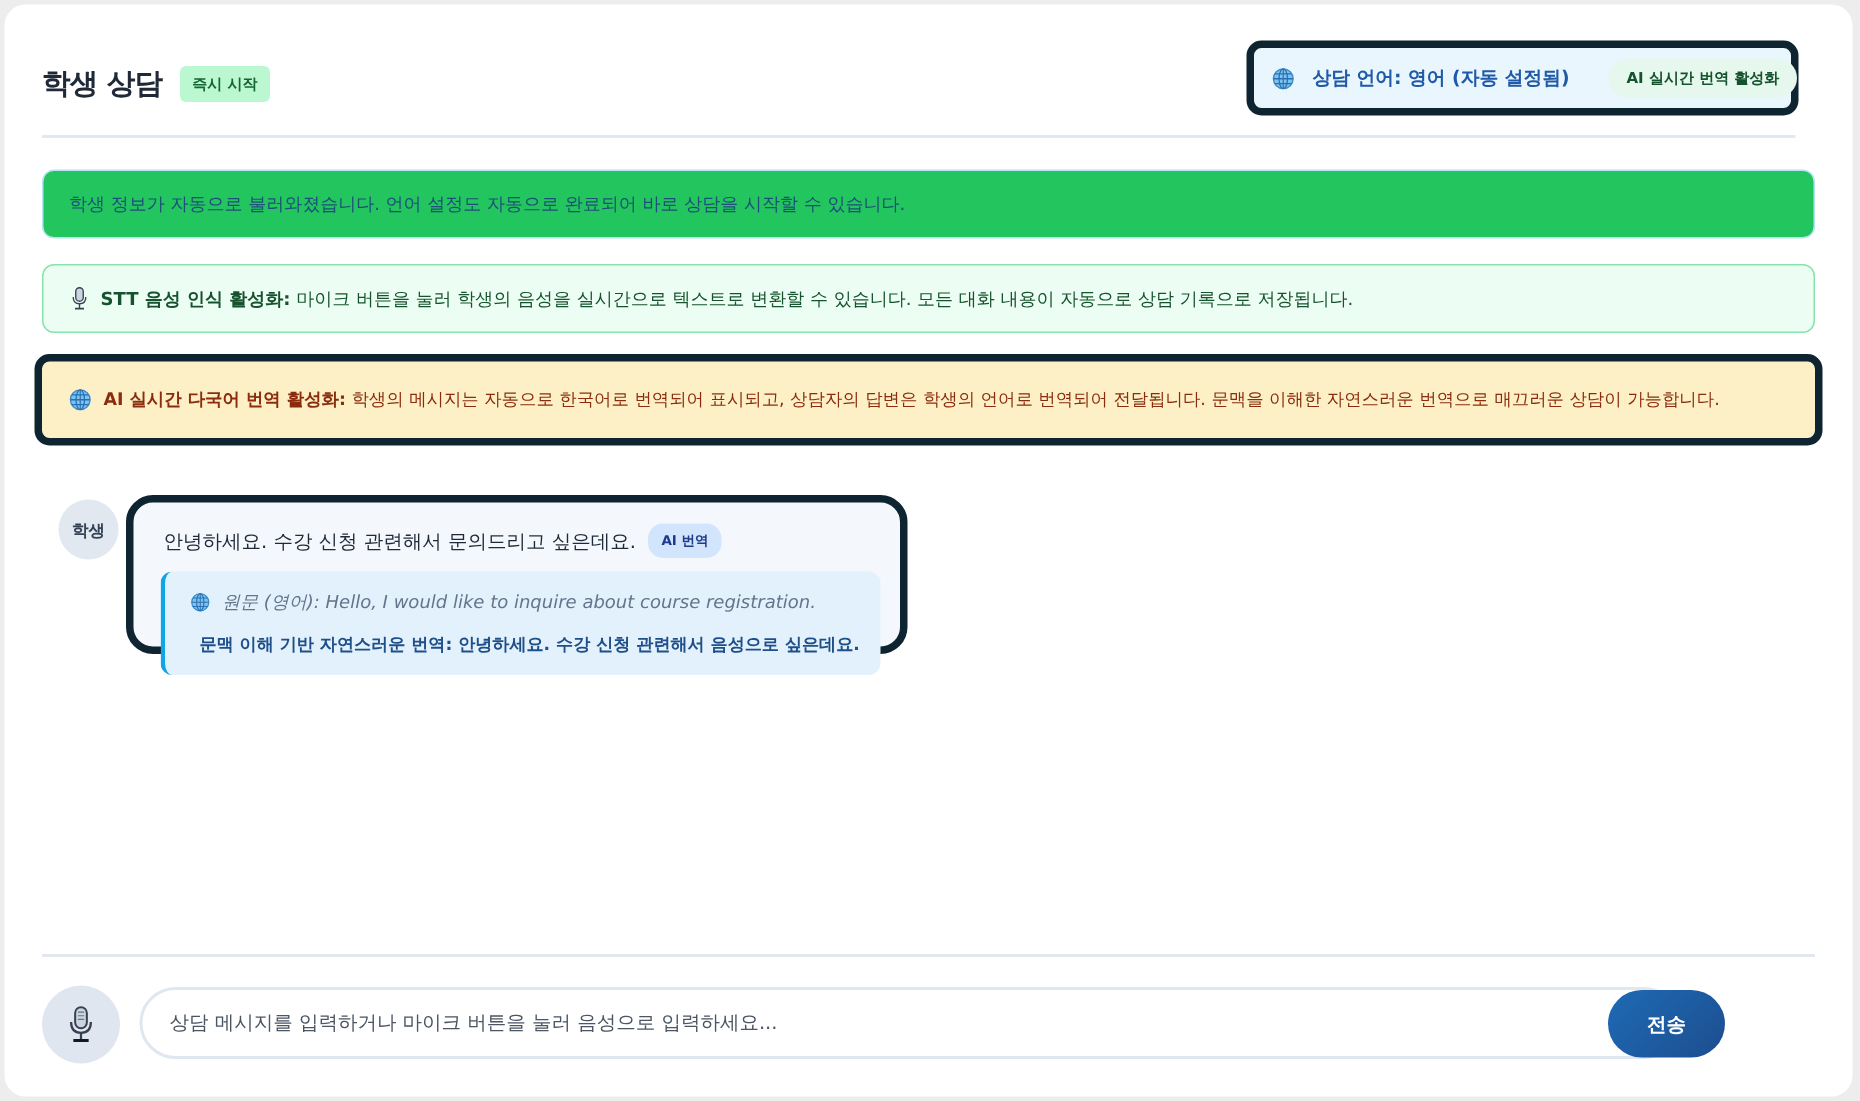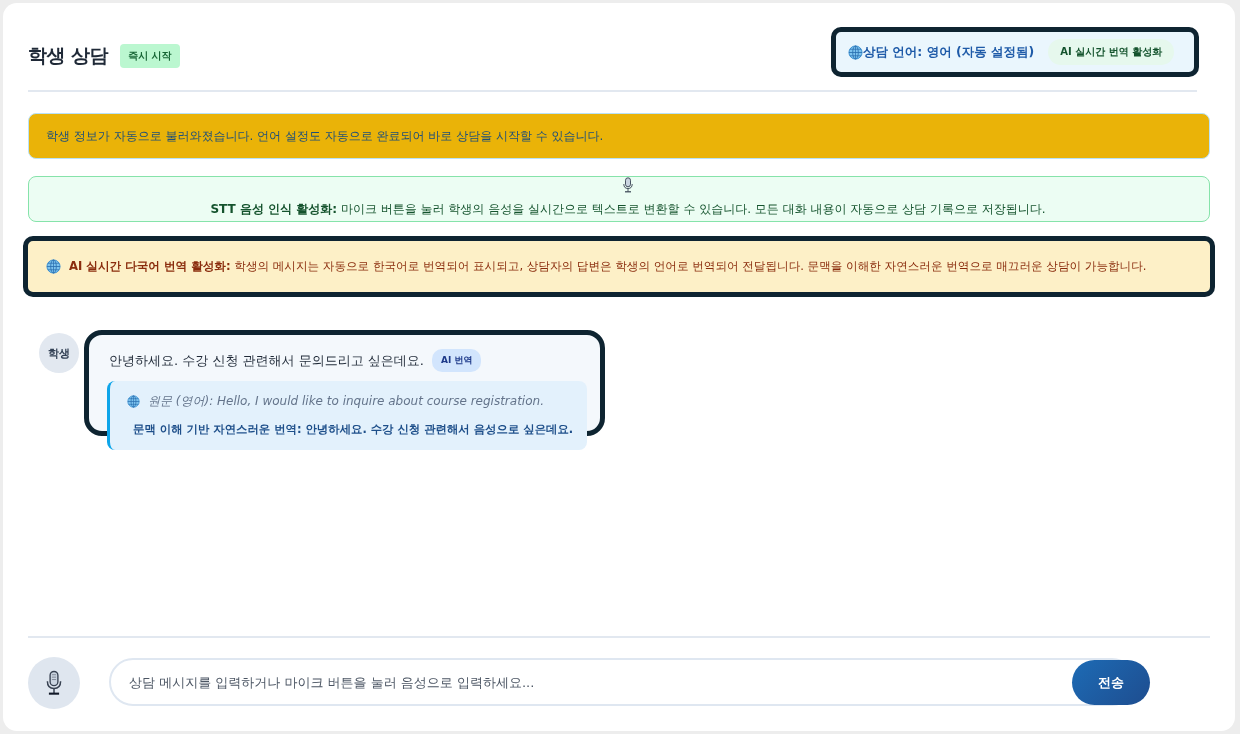--- a/index.html
+++ b/index.html
@@ -32,38 +32,38 @@
     font-size: 10px; padding: 5px 8px; border-radius: 4px; font-weight: bold;
   }
   .lang-pill {
     position: absolute; right: -2px; top: -1px;
     width: 368px; height: 50px;
     border: 5px solid #0e2431;
     border-radius: 10px;
     background: #eaf6fd;
     display: flex; align-items: center;
     padding-left: 12px;
-    gap: 0;
+    gap: 12px;
   }
   .lang-text { color: #1e5aa8; font-weight: bold; font-size: 12.5px; white-space: nowrap; }
   .ai-active-badge {
     background: #e6f8ed; color: #14532d; font-weight: bold;
     font-size: 10px; padding: 6px 12px; border-radius: 14px; margin-left: 14px; white-space: nowrap;
   }
   .globe { width: 15px; height: 15px; flex: 0 0 15px; }
   .notice {
     position: absolute; left: 25px; right: 25px;
     border-radius: 8px;
     display: flex; align-items: center;
     font-size: 12px;
     padding-left: 17px;
     white-space: nowrap;
   }
-  .notice-info { top: 110px; height: 46px; background: #eab308; border: 1px solid #b9e2f7; color: #1e4f7a; }
-  .notice-stt { top: 173px; height: 46px; background: #ecfdf3; border: 1px solid #86e3aa; color: #14532d; gap: 8px; padding-left: 18px; flex-direction: column; }
+  .notice-info { top: 110px; height: 46px; background: #22c55e; border: 1px solid #b9e2f7; color: #1e4f7a; }
+  .notice-stt { top: 173px; height: 46px; background: #ecfdf3; border: 1px solid #86e3aa; color: #14532d; gap: 8px; padding-left: 18px; }
   .notice-stt b, .notice-ai b { font-weight: bold; }
   .notice-ai {
     top: 233px; left: 20px; right: 20px; height: 61px;
     background: #fdf0c7; border: 5px solid #0e2431; border-radius: 10px;
     color: #8a2c0d; gap: 8px; padding-left: 18px; font-size: 11.6px;
   }
   .notice-ai b { color: #8a2c0d; }
   .mic-small { width: 12px; height: 16px; }
   .avatar {
     position: absolute; left: 36px; top: 330px;
@@ -101,21 +101,21 @@
     border-top: 2px solid #e2e8f0;
   }
   .mic-button {
     position: absolute; left: 25px; top: 654px;
     width: 52px; height: 52px; border-radius: 50%;
     background: #dfe6ef; border: none;
     display: flex; align-items: center; justify-content: center;
     cursor: pointer;
   }
   .message-input {
-    position: absolute; left: 106px; top: 655px;
+    position: absolute; left: 90px; top: 655px;
     width: 1027px; height: 48px;
     border: 2px solid #dfe7f1; border-radius: 24px;
     padding: 0 18px; font-size: 13px; color: #3b82f6;
     background: #fff; outline: none;
     font-family: "DejaVu Sans", "Liberation Sans", sans-serif;
   }
   .message-input::placeholder { color: #4b5563; }
   .send-button {
     position: absolute; left: 1069px; top: 657px;
     width: 78px; height: 45px; border-radius: 23px; border: none;

